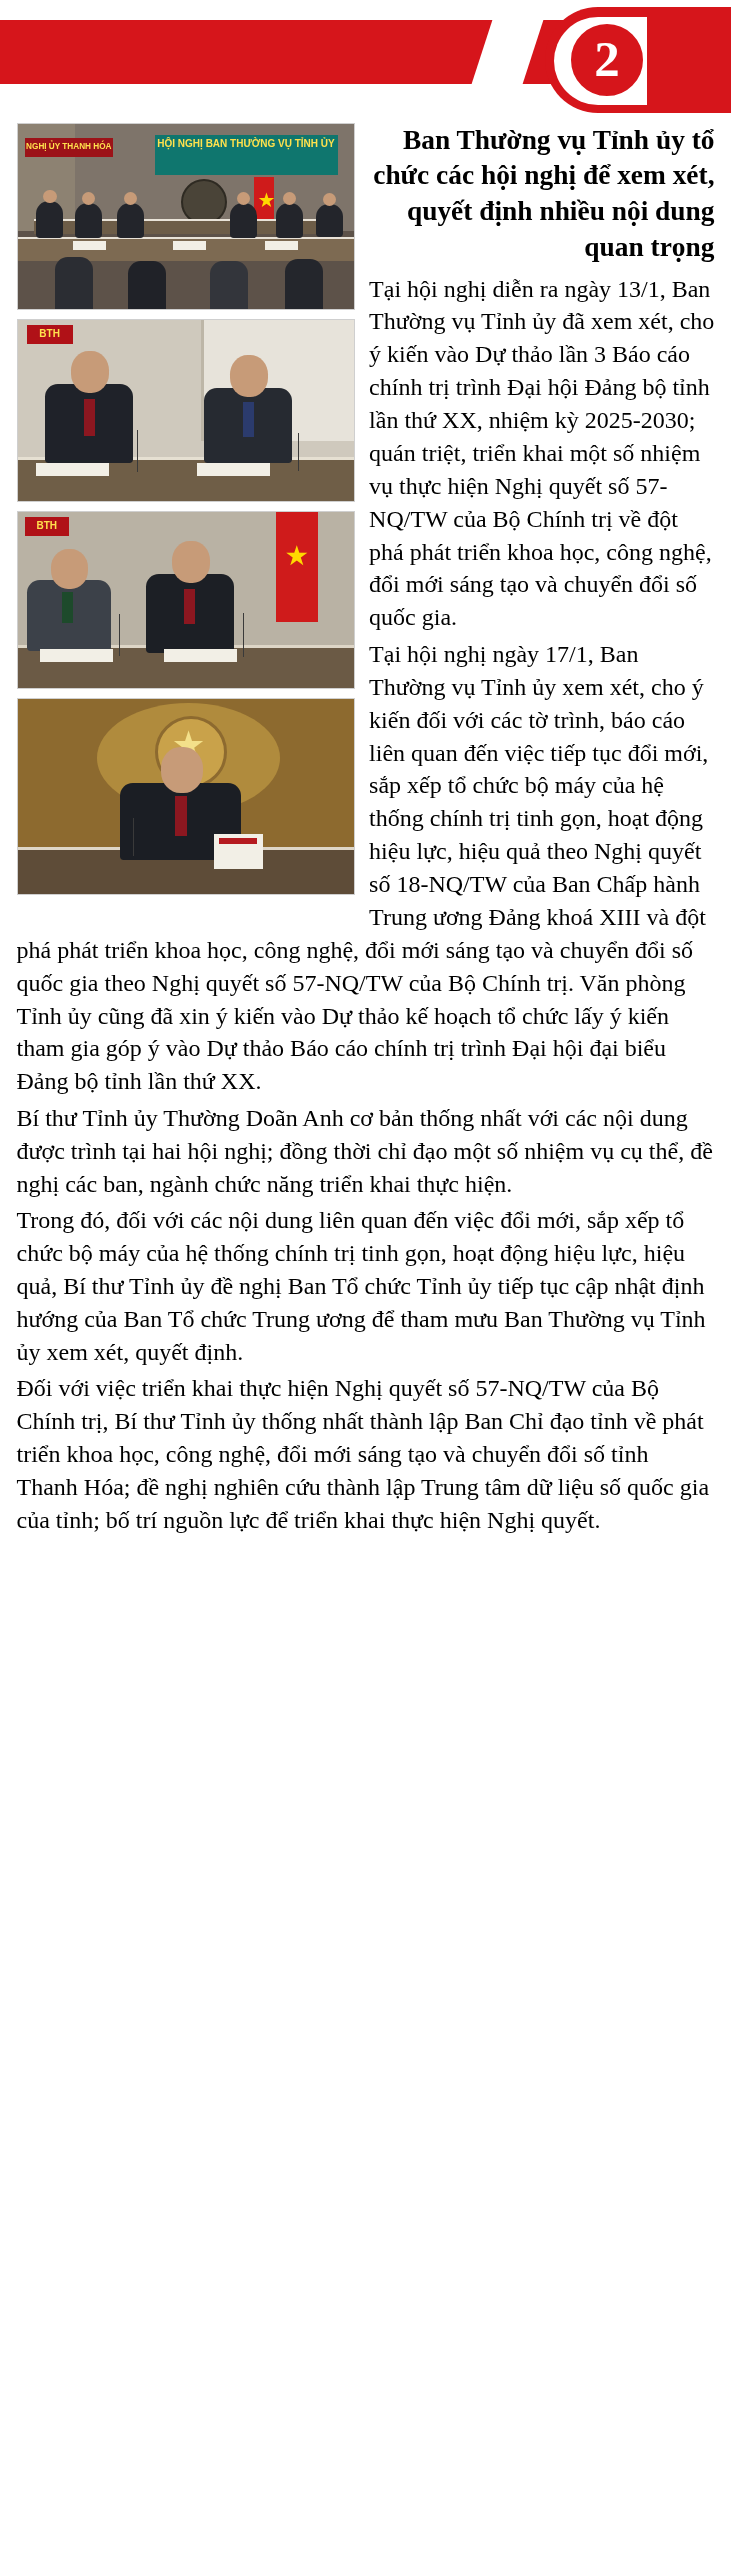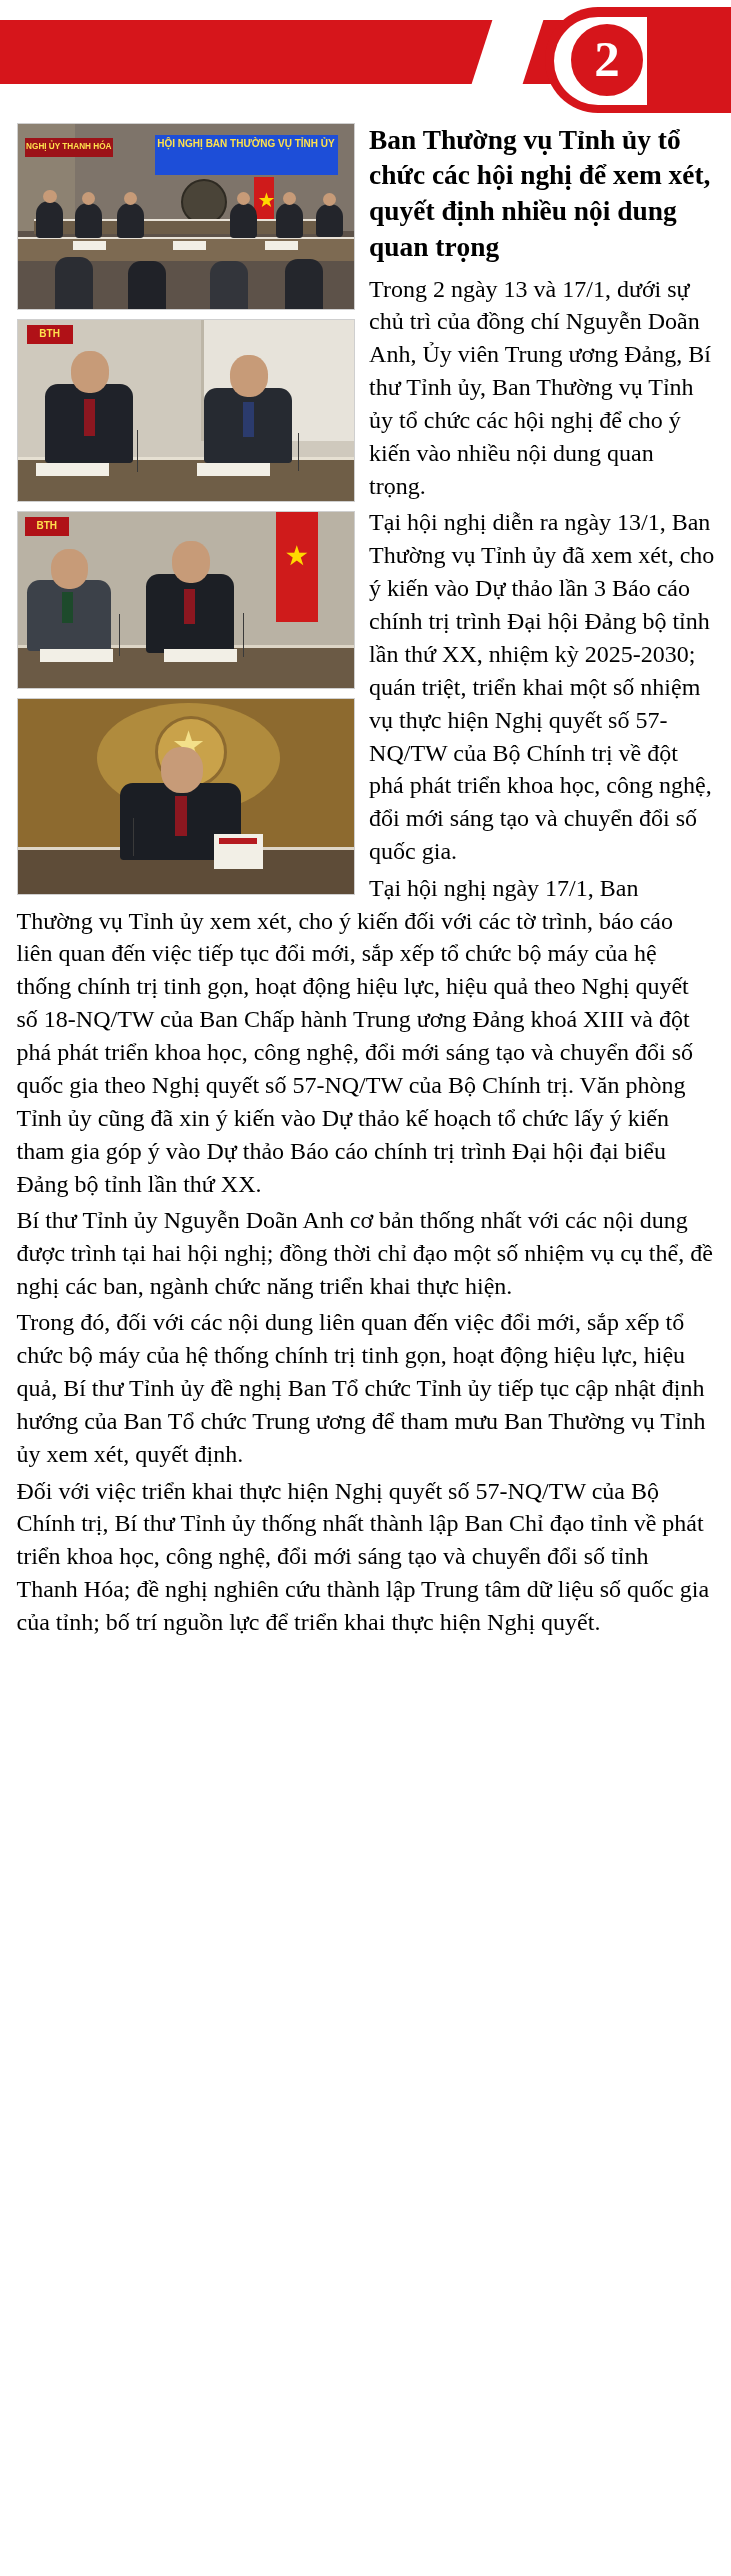--- a/index.html
+++ b/index.html
@@ -122,21 +122,21 @@
 
   
   .ph-wall {
     position: absolute; left: 0; top: 0; width: 100%; height: 58%;
   }
   .ph-floor {
     position: absolute; left: 0; bottom: 0; width: 100%; height: 42%;
   }
   .ph-banner {
     position: absolute;
-    background: #1d4ed8;
+    background: #0f766e;
     color: #ffe14d;
     font-family: "Liberation Sans", sans-serif;
     font-weight: bold;
     text-align: center;
     line-height: 1.25;
     overflow: hidden;
   }
   .ph-flag {
     position: absolute;
     background: #cf1b1b;
@@ -177,21 +177,21 @@
   }
 
   
   .headline {
     font-family: "Liberation Serif", serif;
     font-size: 27.4px;
     font-weight: bold;
     line-height: 1.3;
     color: #000000;
     margin: 1.8px 0 7.3px 0;
-    text-align: left;
+    text-align: right;
   }
   .para {
     font-family: "Liberation Serif", serif;
     font-size: 24px;
     line-height: 1.37;
     color: #000000;
     text-align: left;
     margin: 0 0 3.7px 0;
   }
   .clear { clear: both; }
@@ -292,22 +292,21 @@
       <div style="position:absolute;left:157px;top:97px;width:12.8px;height:40px;background:#8c1720;"></div>
       <div class="ph-paper" style="left:196px;top:135px;width:49px;height:35px;"></div>
       <div style="position:absolute;left:201px;top:139px;width:38px;height:5.5px;background:#b51a1f;"></div>
       <div class="ph-mic" style="left:115px;top:119px;height:38px;"></div>
     </div>
 
   </div>
 
   <h1 class="headline">Ban Thường vụ Tỉnh ủy tổ chức các hội nghị để xem xét, quyết định nhiều nội dung quan trọng</h1>
 
-  <p class="para">Trong 2 ngày 13 và 17/1, dưới sự chủ trì của đồng chí Nguyễn Doãn Anh, Ủy viên Trung ương Đảng, Bí thư Tỉnh ủy, Ban Thường vụ Tỉnh ủy tổ chức các hội nghị để cho ý kiến vào nhiều nội dung quan trọng.</p>
   <p class="para">Tại hội nghị diễn ra ngày 13/1, Ban Thường vụ Tỉnh ủy đã xem xét, cho ý kiến vào Dự thảo lần 3 Báo cáo chính trị trình Đại hội Đảng bộ tỉnh lần thứ XX, nhiệm kỳ 2025-2030; quán triệt, triển khai một số nhiệm vụ thực hiện Nghị quyết số 57-NQ/TW của Bộ Chính trị về đột phá phát triển khoa học, công nghệ, đổi mới sáng tạo và chuyển đổi số quốc gia.</p>
   <p class="para">Tại hội nghị ngày 17/1, Ban Thường vụ Tỉnh ủy xem xét, cho ý kiến đối với các tờ trình, báo cáo liên quan đến việc tiếp tục đổi mới, sắp xếp tổ chức bộ máy của hệ thống chính trị tinh gọn, hoạt động hiệu lực, hiệu quả theo Nghị quyết số 18-NQ/TW của Ban Chấp hành Trung ương Đảng khoá XIII và đột phá phát triển khoa học, công nghệ, đổi mới sáng tạo và chuyển đổi số quốc gia theo Nghị quyết số 57-NQ/TW của Bộ Chính trị. Văn phòng Tỉnh ủy cũng đã xin ý kiến vào Dự thảo kế hoạch tổ chức lấy ý kiến tham gia góp ý vào Dự thảo Báo cáo chính trị trình Đại hội đại biểu Đảng bộ tỉnh lần thứ XX.</p>
-  <p class="para">Bí thư Tỉnh ủy Nguyễn Doãn Anh cơ bản thống nhất với các nội dung được trình tại hai hội nghị; đồng thời chỉ đạo một số nhiệm vụ cụ thể, đề nghị các ban, ngành chức năng triển khai thực hiện.</p>
+  <p class="para">Bí thư Tỉnh ủy Thường Doãn Anh cơ bản thống nhất với các nội dung được trình tại hai hội nghị; đồng thời chỉ đạo một số nhiệm vụ cụ thể, đề nghị các ban, ngành chức năng triển khai thực hiện.</p>
   <p class="para">Trong đó, đối với các nội dung liên quan đến việc đổi mới, sắp xếp tổ chức bộ máy của hệ thống chính trị tinh gọn, hoạt động hiệu lực, hiệu quả, Bí thư Tỉnh ủy đề nghị Ban Tổ chức Tỉnh ủy tiếp tục cập nhật định hướng của Ban Tổ chức Trung ương để tham mưu Ban Thường vụ Tỉnh ủy xem xét, quyết định.</p>
   <p class="para">Đối với việc triển khai thực hiện Nghị quyết số 57-NQ/TW của Bộ Chính trị, Bí thư Tỉnh ủy thống nhất thành lập Ban Chỉ đạo tỉnh về phát triển khoa học, công nghệ, đổi mới sáng tạo và chuyển đổi số tỉnh Thanh Hóa; đề nghị nghiên cứu thành lập Trung tâm dữ liệu số quốc gia của tỉnh; bố trí nguồn lực để triển khai thực hiện Nghị quyết.</p>
 
   <div class="clear"></div>
 </div>
 
 
 </body></html>

